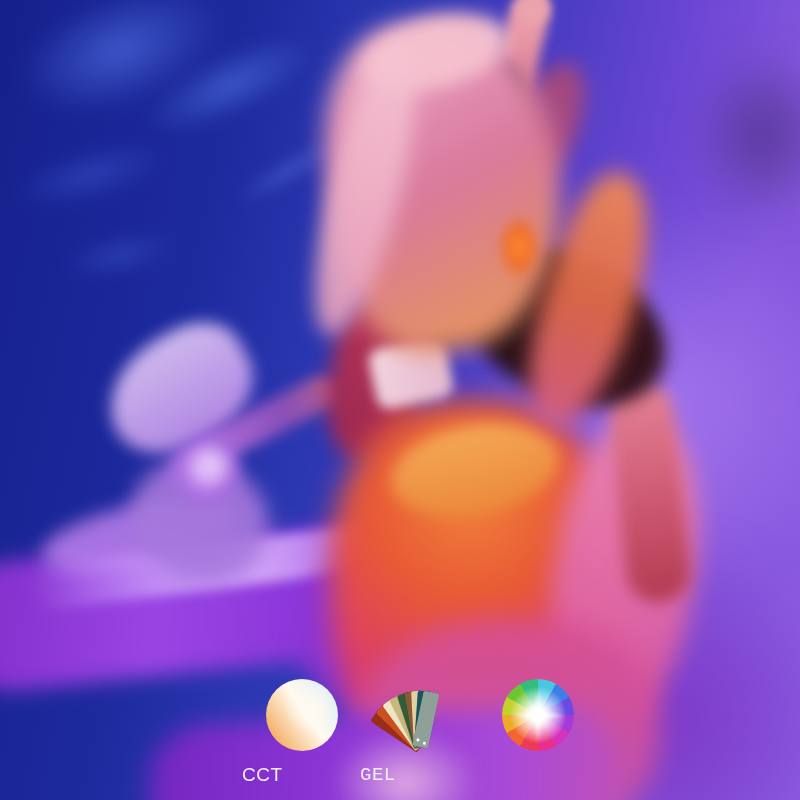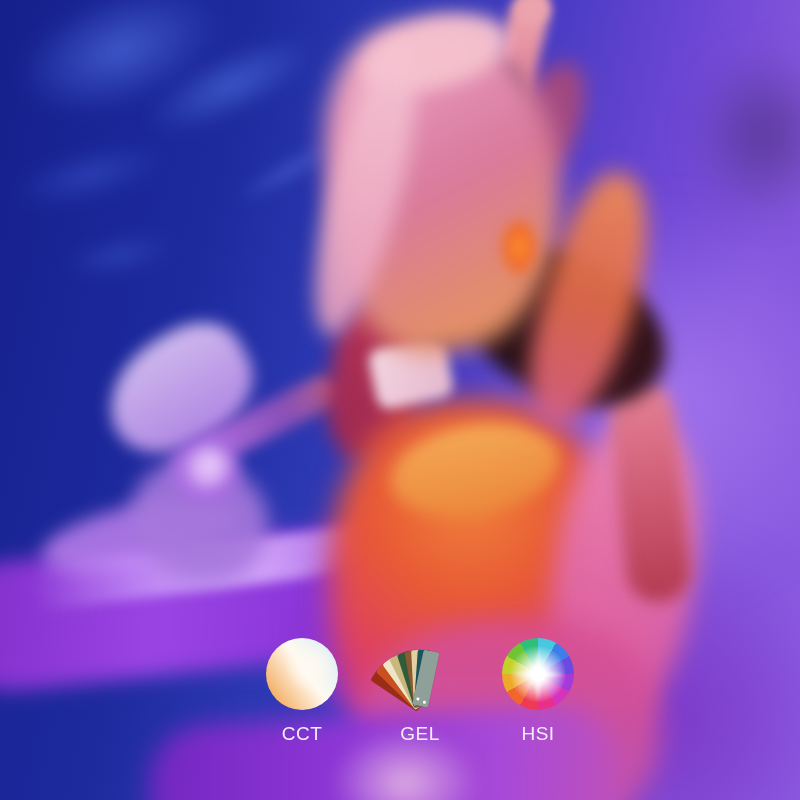--- a/index.html
+++ b/index.html
@@ -84,22 +84,22 @@
     background:linear-gradient(90deg,rgba(200,150,250,0),#c18cf4 30%,#d0a2f8 55%,rgba(190,140,245,0));filter:blur(6px);}
   #swirl-ruffle{left:40px;top:505px;width:200px;height:60px;transform:rotate(-12deg);border-radius:50%;
     background:#b37ae8;filter:blur(9px);opacity:.9;}
   #swirl-connect{left:300px;top:560px;width:180px;height:160px;transform:rotate(24deg);border-radius:45%;
     background:#8d35d4;filter:blur(12px);opacity:.95;}
   #bottom-fabric-purple{left:150px;top:715px;width:470px;height:160px;transform:rotate(-3deg);border-radius:60px;
     background:linear-gradient(95deg,#7326c0,#9038d8 45%,#a84ad8 75%,#c050b8);filter:blur(12px);}
   #bottom-fabric-light{left:330px;top:728px;width:150px;height:110px;border-radius:50%;
     background:radial-gradient(closest-side,rgba(240,200,230,.8),rgba(240,200,230,0));filter:blur(8px);}
   
-  .feature{position:absolute;width:120px;top:638px;text-align:center;z-index:10;}
-  #feature-cct{left:242px;} #feature-gel{left:360px;} #feature-hsi{left:478px;} #feature-rgbww{left:596px;}
+  .feature{position:absolute;width:120px;top:679px;z-index:10;}
+  #feature-cct{left:242px;} #feature-gel{left:360px;font-family:Liberation Mono, monospace;} #feature-hsi{left:478px;} #feature-rgbww{left:596px;}
   .icon{width:72px;height:72px;margin:0 auto;position:relative;}
   .icon.round{border-radius:50%;}
   .feature-label{margin-top:13px;font-size:19px;letter-spacing:.5px;color:#f2eefa;font-weight:400;}
   
   .gel-fan{position:absolute;inset:0;}
   .gel-blade{position:absolute;left:50%;bottom:4px;width:13px;height:56px;margin-left:-6.5px;
     transform-origin:50% 100%;transform:rotate(var(--r));border-radius:2px;
     box-shadow:0 0 1px rgba(0,0,0,.25);}
   .gel-blade.front{width:16px;margin-left:-8px;}
   .gel-blade.front::after{content:'';position:absolute;bottom:5px;left:3px;width:3px;height:3px;
@@ -177,15 +177,14 @@
     <div class="feature-label" style="color: rgb(242, 238, 250);">GEL</div>
   </div>
   <div class="feature" id="feature-hsi">
     <div class="icon round">
       <div class="hsi-wheel" style="background: conic-gradient(rgb(73, 199, 224) 0deg, rgb(73, 199, 224) 30deg, rgb(63, 125, 232) 30deg, rgb(63, 125, 232) 60deg, rgb(106, 74, 224) 60deg, rgb(106, 74, 224) 90deg, rgb(166, 58, 216) 90deg, rgb(166, 58, 216) 120deg, rgb(214, 51, 188) 120deg, rgb(214, 51, 188) 150deg, rgb(232, 48, 138) 150deg, rgb(232, 48, 138) 180deg, rgb(239, 58, 85) 180deg, rgb(239, 58, 85) 210deg, rgb(242, 101, 47) 210deg, rgb(242, 101, 47) 240deg, rgb(237, 169, 40) 240deg, rgb(237, 169, 40) 270deg, rgb(195, 210, 43) 270deg, rgb(195, 210, 43) 300deg, rgb(111, 196, 49) 300deg, rgb(111, 196, 49) 330deg, rgb(47, 191, 122) 330deg, rgb(47, 191, 122) 360deg);"></div>
       <div class="hsi-glow">
         <div class="hsi-ray"></div>
         <div class="hsi-ray v"></div>
       </div>
     </div>
-    <div class="feature-label" style="color: rgb(242, 238, 250);">HSI</div>
   </div>
 </div>
 
 </body></html>

